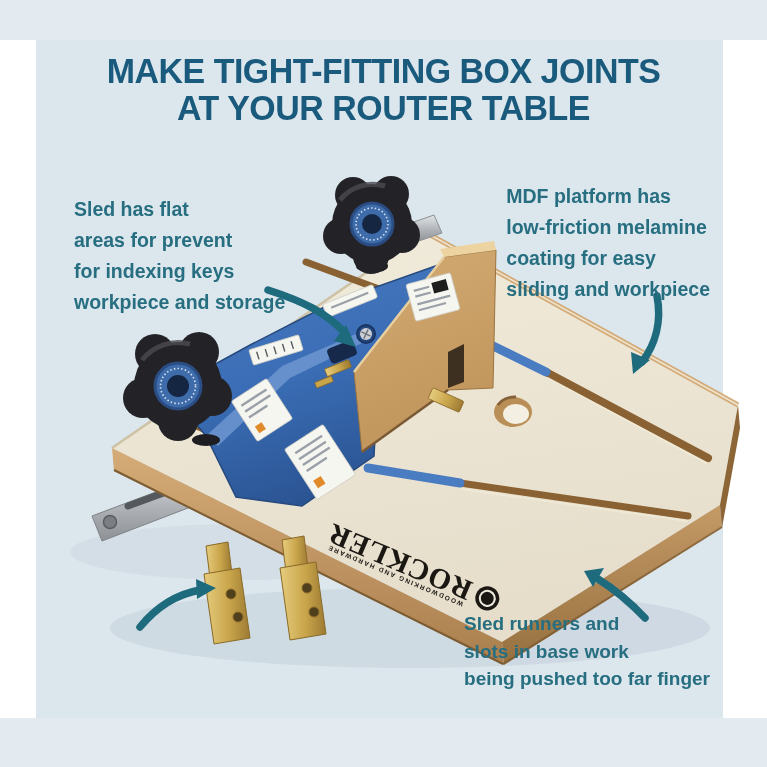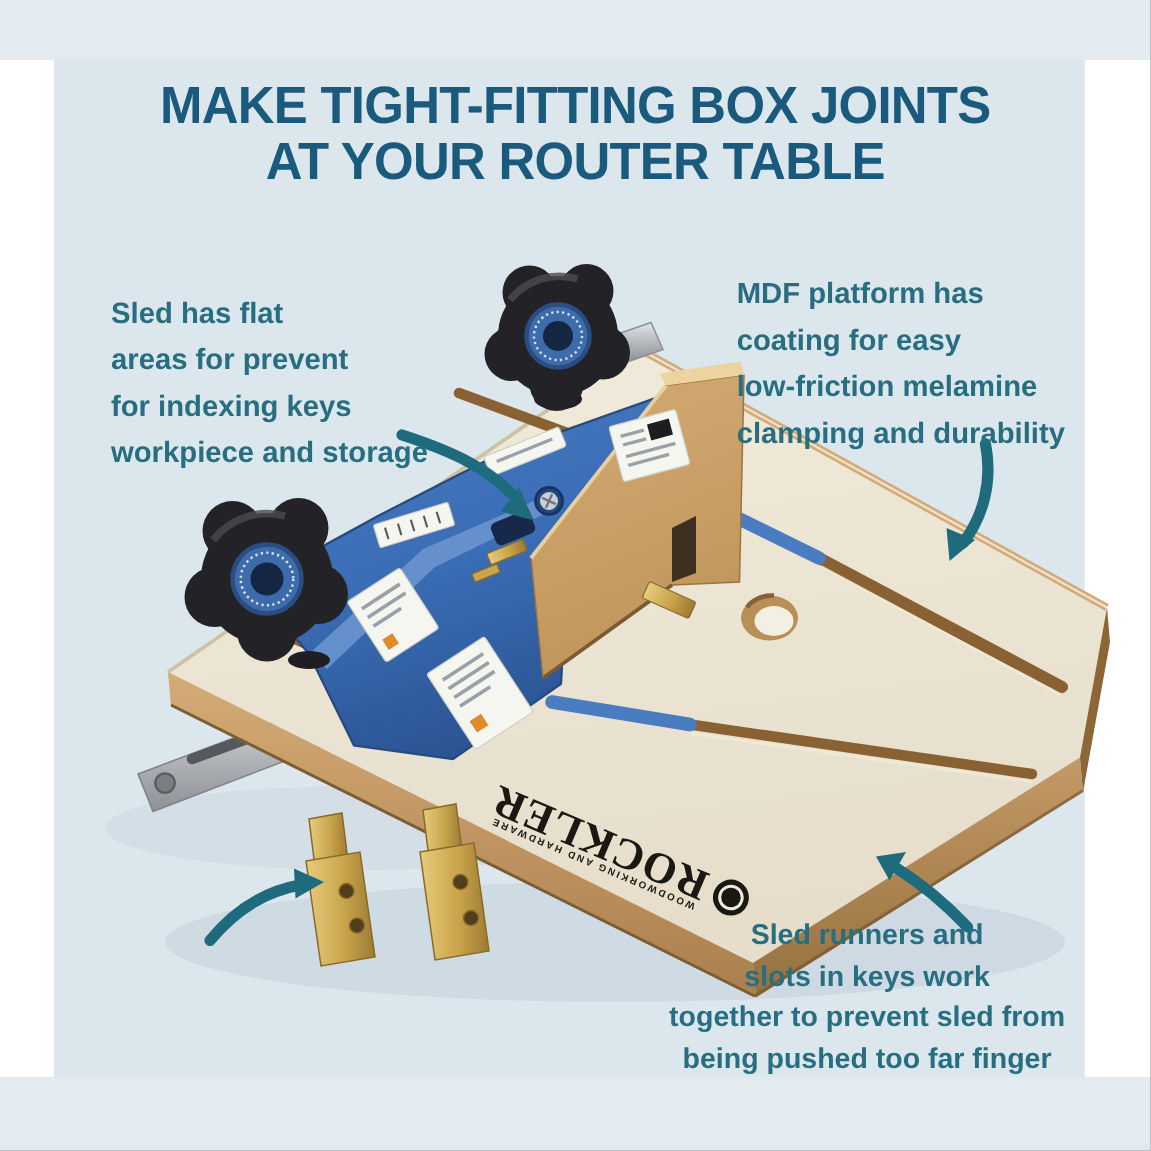--- a/index.html
+++ b/index.html
@@ -17,21 +17,21 @@
     color:var(--title_color,#1a5a7d);font-weight:700;font-size:35px;line-height:37px;
     letter-spacing:-0.5px;transform:scaleX(0.97);
   }
   .callout{
     position:absolute;color:var(--accent_text,#266e80);
     font-weight:700;font-size:19.5px;line-height:31px;
   }
   .callout.c1{left:74px;top:194px;text-align:left;}
   .callout.c2{right:57px;top:181px;}
   .callout.c3{left:48px;top:640px;line-height:32px;}
-  .callout.c4{right:57px;top:610px;text-align:center;line-height:27.5px;font-size:19px;}
+  .callout.c4{right:57px;top:610px;text-align:left;line-height:27.5px;font-size:19px;}
   .arrow-stroke{fill:none;stroke:var(--accent,#1f6b7e);stroke-width:7.5;stroke-linecap:round;}
   .arrow-head{fill:var(--accent,#1f6b7e);stroke:none;}
   .lbl-line{fill:#9aa0a8;}
   text{user-select:none;}
 </style>
 </head>
 <body>
 
 <div class="page">
   <div class="margin-left"></div>
@@ -271,23 +271,22 @@
   </div>
 
   <div class="callout c1">
     <div>Sled has flat</div>
     <div>areas for prevent</div>
     <div>for indexing keys</div>
     <div>workpiece and storage</div>
   </div>
   <div class="callout c2">
     <div>MDF platform has</div>
+    <div>low-friction melamine</div>
     <div>coating for easy</div>
-    <div>low-friction melamine</div>
-    <div>clamping and durability</div>
+    <div>sliding and workpiece</div>
   </div>
   <div class="callout c4">
     <div>Sled runners and</div>
-    <div>slots in keys work</div>
-    <div>together to prevent sled from</div>
+    <div>slots in base work</div>
     <div>being pushed too far finger</div>
   </div>
 </div>
 
 </body></html>

